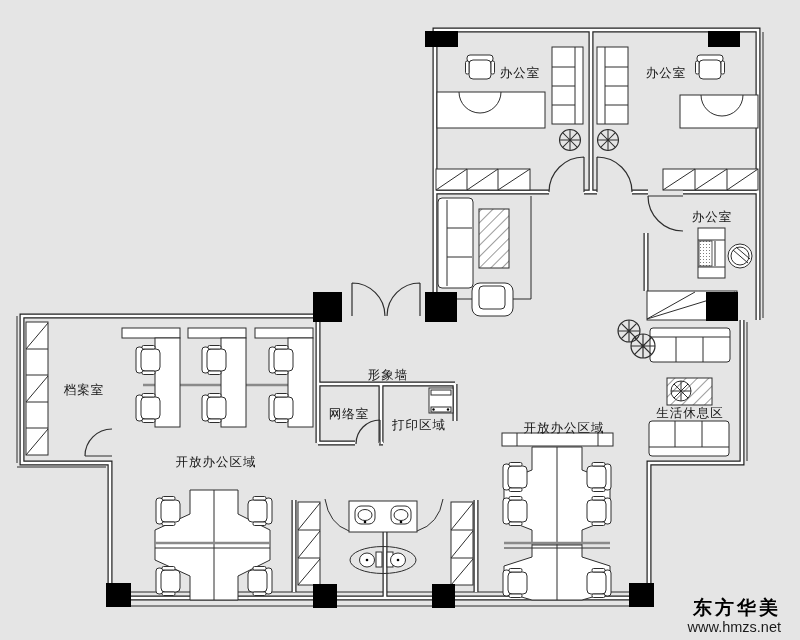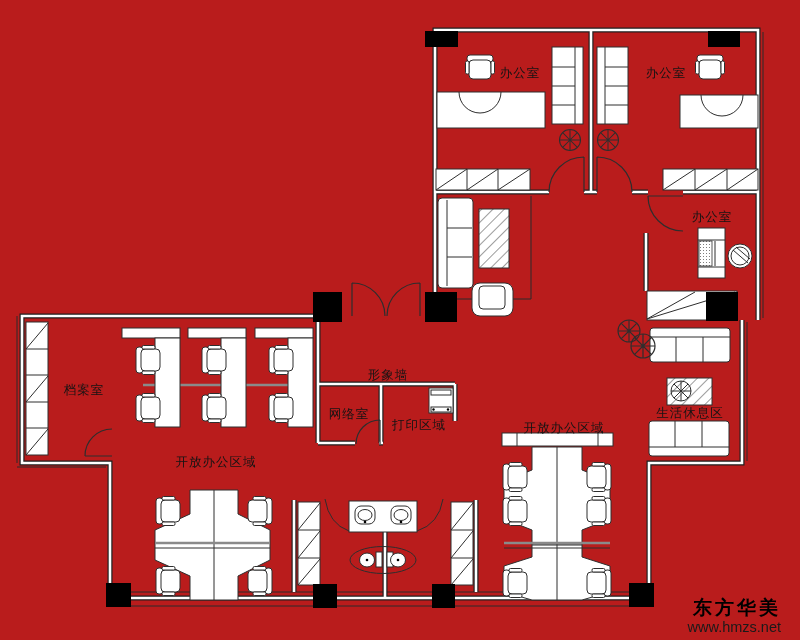--- a/index.html
+++ b/index.html
@@ -1,16 +1,16 @@
 <!DOCTYPE html>
 <html><head>
 <meta charset="utf-8">
 <style>
   html,body{margin:0;padding:0;background:#fff;}
-  #stage{position:relative;width:800px;height:640px;background:#b91c1c;overflow:hidden;
+  #stage{position:relative;width:800px;height:640px;background:#e5e5e5;overflow:hidden;
          font-family:"Liberation Sans", sans-serif;}
   svg{display:block}
   .wall-b{stroke:#1f1f1f;stroke-width:5;fill:none;stroke-linecap:butt;}
   .wall-w{stroke:#ffffff;stroke-width:2.6;fill:none;stroke-linecap:butt;}
   .xthin{stroke:#2b2b2b;stroke-width:1;fill:none;}
   .furn{stroke:#2e2e2e;stroke-width:1;fill:#ffffff;}
   .nofill{stroke:#2e2e2e;stroke-width:1;fill:none;}
   .door{stroke:#2e2e2e;stroke-width:1.2;fill:none;}
   .band{stroke:#8a8a8a;stroke-width:2.6;fill:none;}
   .col{fill:#000000;stroke:none;}

